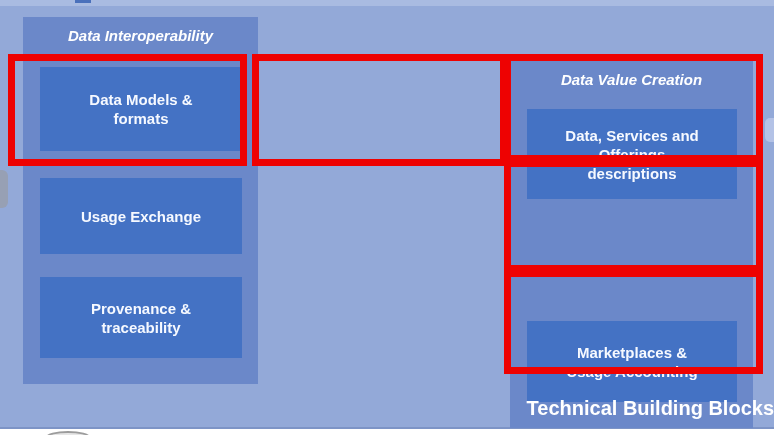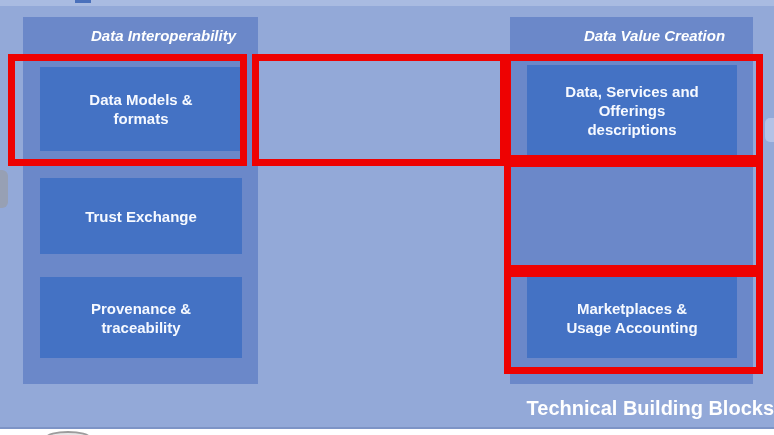--- a/index.html
+++ b/index.html
@@ -21,25 +21,25 @@
   #top-dash{
     position:absolute;left:75px;top:0;width:16px;height:3px;
     background:#4a70bb;
   }
   .panel{
     position:absolute;top:17px;height:367px;
     background:#6b88c9;
   }
   .panel.c1{left:23px;width:235px;}
   .panel.c2{left:270px;width:227px;}
-  .panel.c3{left:510px;width:243px;}
+  .panel.c3{left:510px;width:243px;margin-top:44px;}
   .col-header{
     position:absolute;left:0;top:0;width:100%;height:38px;
     line-height:38px;text-align:center;
-    color:#ffffff;font-weight:bold;font-style:italic;font-size:15px;padding-left:23px;
+    color:#ffffff;font-weight:bold;font-style:italic;font-size:15px;
   }
   .block{
     position:absolute;left:17px;right:16px;
     background:#4472c4;
     display:flex;align-items:center;justify-content:center;
     text-align:center;color:#f6f9ff;font-weight:bold;
     font-size:15px;line-height:19px;white-space:pre-line;
   }
   .row1{top:50px;height:84px;}
   .row1.tall{top:48px;height:90px;}
@@ -83,21 +83,21 @@
 <div id="stage">
   <div id="board">
     <div id="top-strip">
       <div id="top-dash"></div>
     </div>
 
     <div class="panel c1">
       <div class="col-header">Data Interoperability</div>
       <div class="block row1">Data Models &amp;
 formats</div>
-      <div class="block row2">Trust Exchange</div>
+      <div class="block row2">Usage Exchange</div>
       <div class="block row3">Provenance &amp;
 traceability</div>
     </div>
 
 
     <div class="panel c3">
       <div class="col-header">Data Value Creation</div>
       <div class="block row1 tall">Data, Services and
 Offerings
 descriptions</div>

